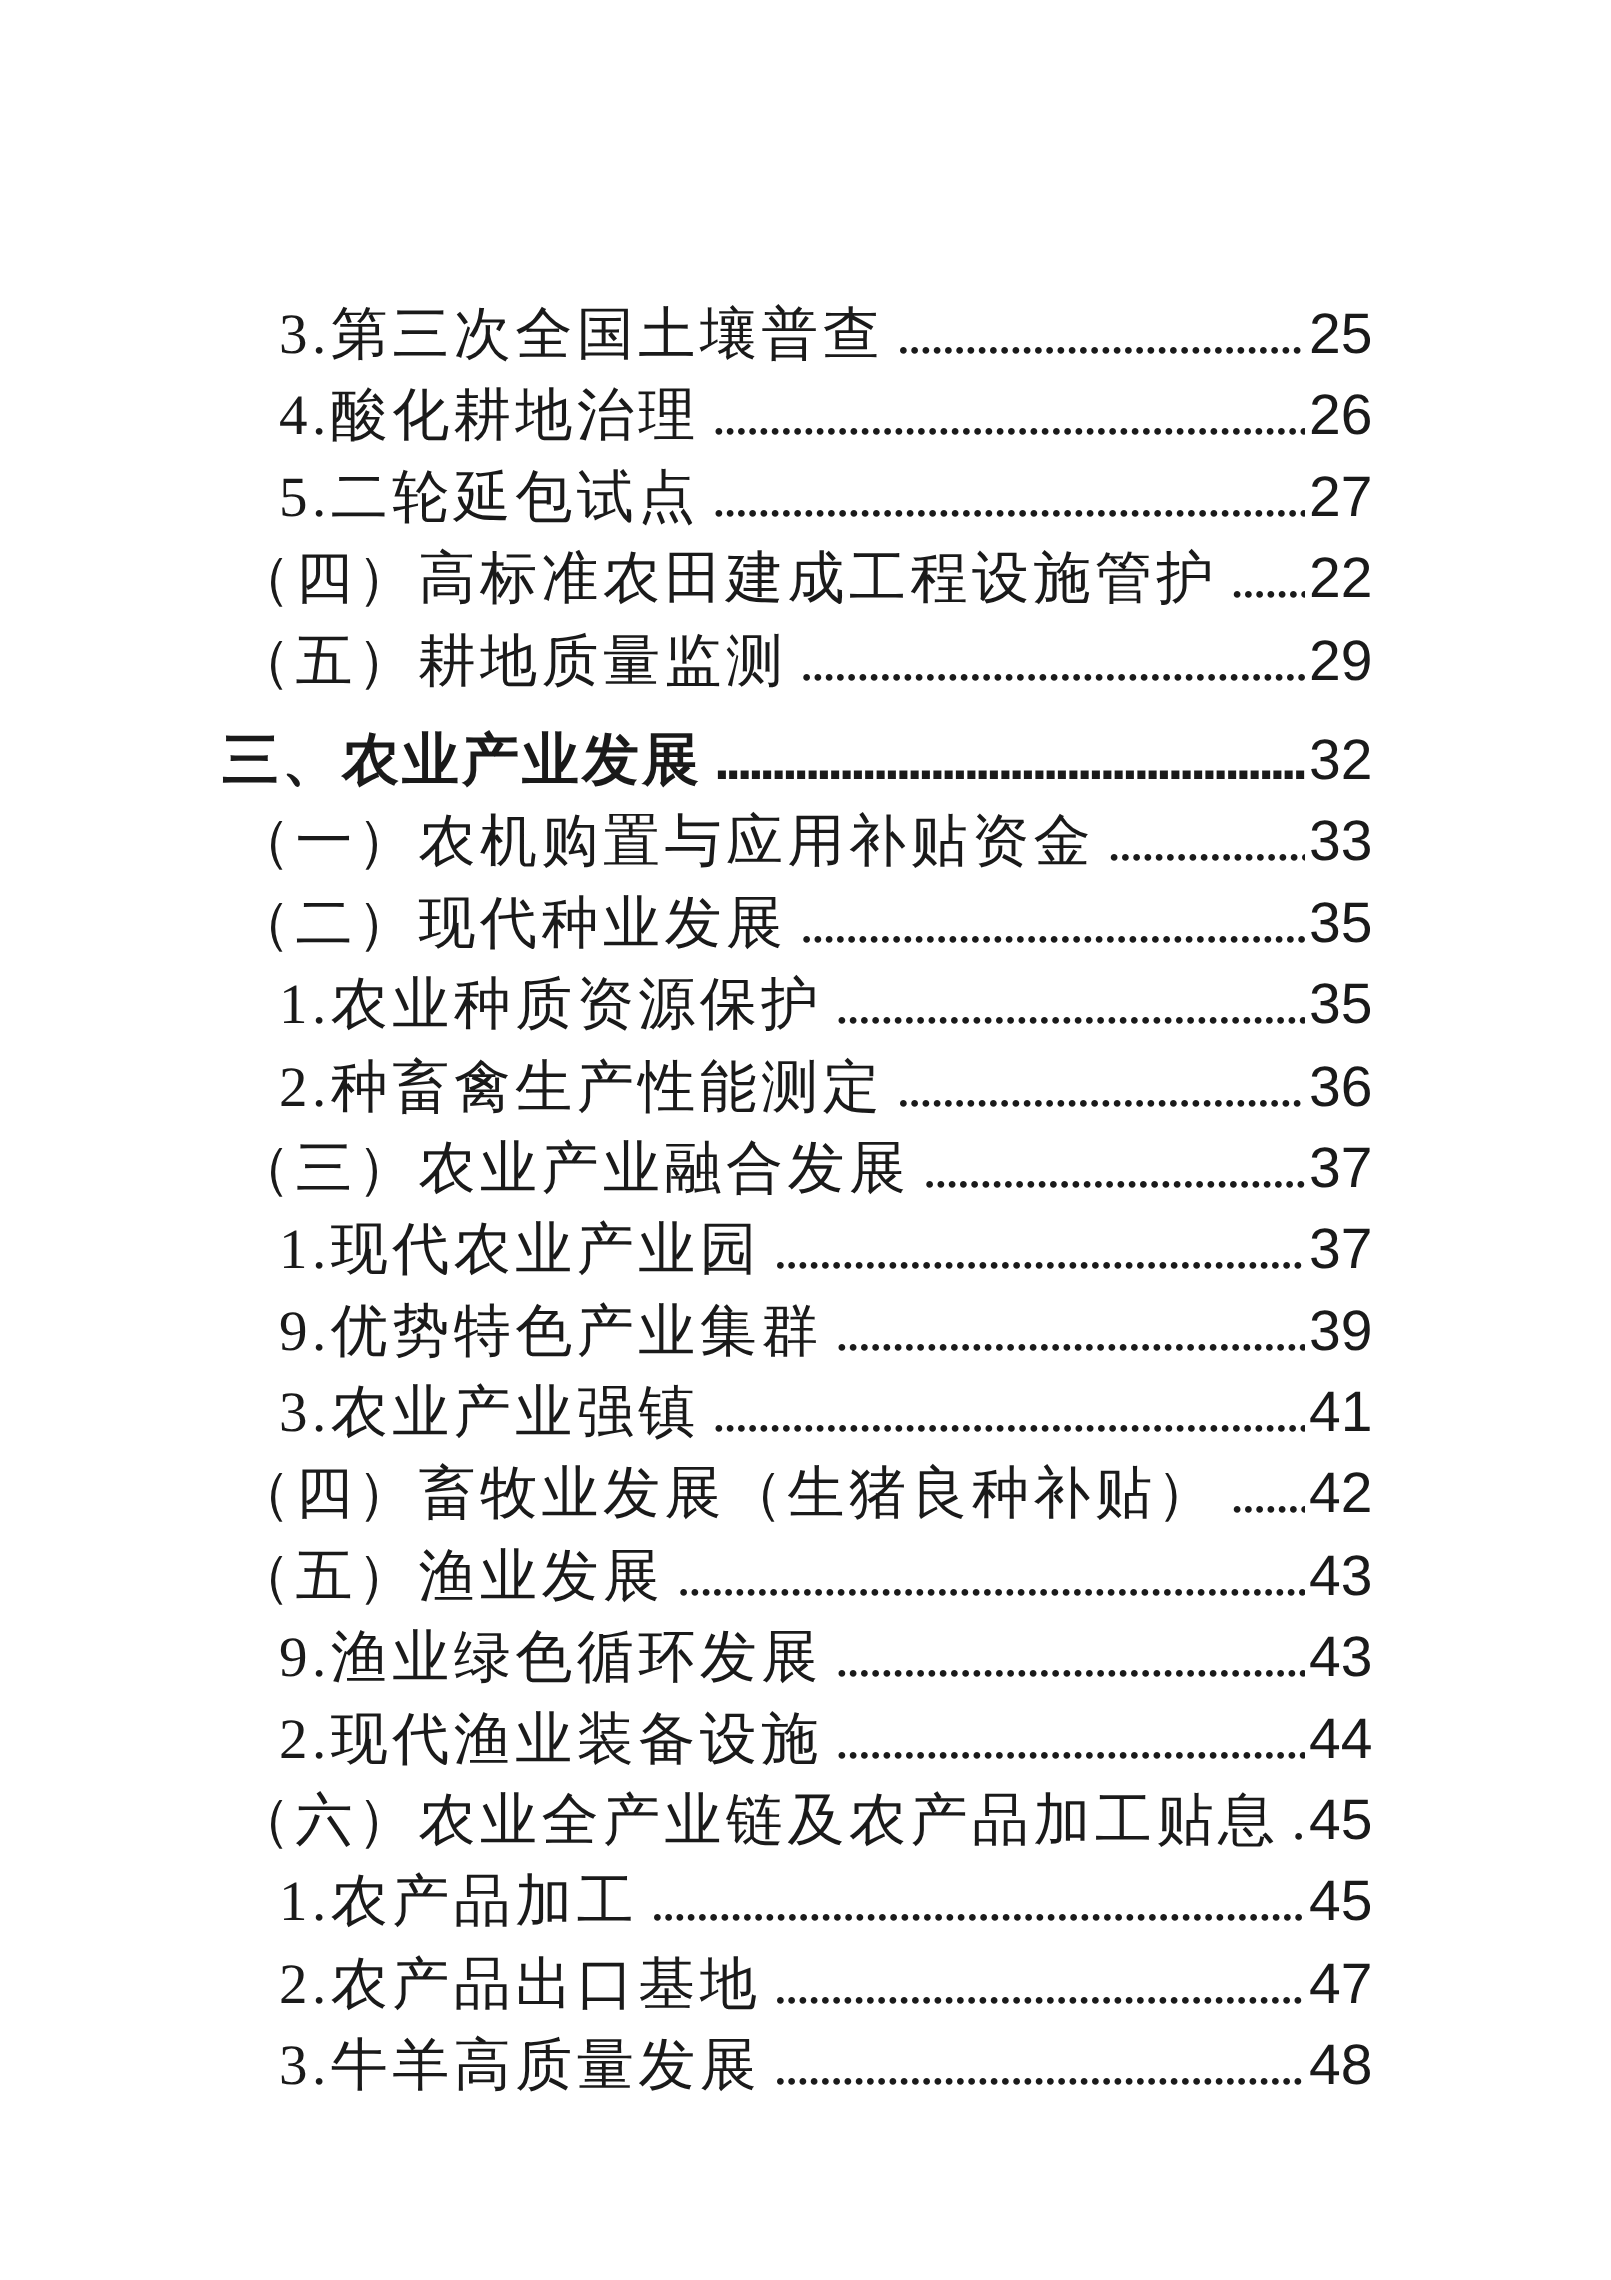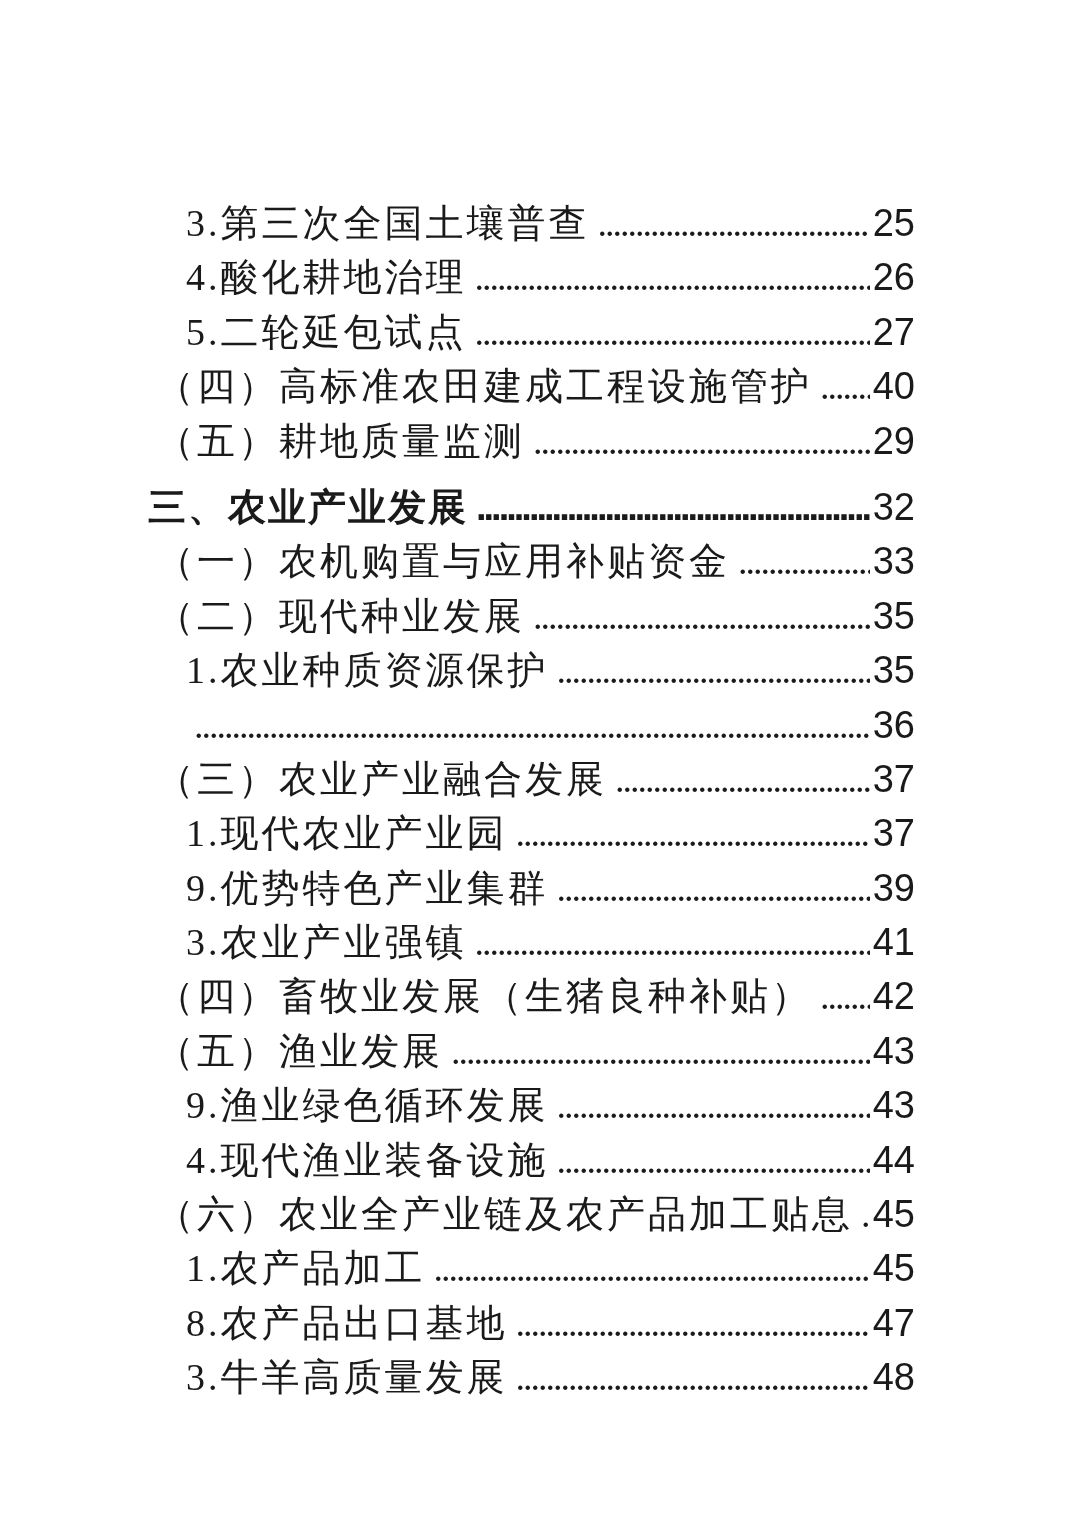--- a/index.html
+++ b/index.html
@@ -81,21 +81,21 @@
         <span class="pagenum">26</span>
       </div>
       <div class="toc-row sub2">
         <span class="toc-label">5.二轮延包试点</span>
         <span class="dots"></span>
         <span class="pagenum">27</span>
       </div>
       <div class="toc-row sub1">
         <span class="toc-label">（四）高标准农田建成工程设施管护</span>
         <span class="dots"></span>
-        <span class="pagenum">40</span>
+        <span class="pagenum">22</span>
       </div>
       <div class="toc-row sub1">
         <span class="toc-label">（五）耕地质量监测</span>
         <span class="dots"></span>
         <span class="pagenum">29</span>
       </div>
       <div class="toc-row section">
         <span class="toc-label">三、农业产业发展</span>
         <span class="dots"></span>
         <span class="pagenum">32</span>
@@ -109,20 +109,21 @@
         <span class="toc-label">（二）现代种业发展</span>
         <span class="dots"></span>
         <span class="pagenum">35</span>
       </div>
       <div class="toc-row sub2">
         <span class="toc-label">1.农业种质资源保护</span>
         <span class="dots"></span>
         <span class="pagenum">35</span>
       </div>
       <div class="toc-row sub2">
+        <span class="toc-label">2.种畜禽生产性能测定</span>
         <span class="dots"></span>
         <span class="pagenum">36</span>
       </div>
       <div class="toc-row sub1">
         <span class="toc-label">（三）农业产业融合发展</span>
         <span class="dots"></span>
         <span class="pagenum">37</span>
       </div>
       <div class="toc-row sub2">
         <span class="toc-label">1.现代农业产业园</span>
@@ -148,36 +149,36 @@
         <span class="toc-label">（五）渔业发展</span>
         <span class="dots"></span>
         <span class="pagenum">43</span>
       </div>
       <div class="toc-row sub2">
         <span class="toc-label">9.渔业绿色循环发展</span>
         <span class="dots"></span>
         <span class="pagenum">43</span>
       </div>
       <div class="toc-row sub2">
-        <span class="toc-label">4.现代渔业装备设施</span>
+        <span class="toc-label">2.现代渔业装备设施</span>
         <span class="dots"></span>
         <span class="pagenum">44</span>
       </div>
       <div class="toc-row sub1">
         <span class="toc-label">（六）农业全产业链及农产品加工贴息</span>
         <span class="dots"></span>
         <span class="pagenum">45</span>
       </div>
       <div class="toc-row sub2">
         <span class="toc-label">1.农产品加工</span>
         <span class="dots"></span>
         <span class="pagenum">45</span>
       </div>
       <div class="toc-row sub2">
-        <span class="toc-label">8.农产品出口基地</span>
+        <span class="toc-label">2.农产品出口基地</span>
         <span class="dots"></span>
         <span class="pagenum">47</span>
       </div>
       <div class="toc-row sub2">
         <span class="toc-label">3.牛羊高质量发展</span>
         <span class="dots"></span>
         <span class="pagenum">48</span>
       </div>
     </div>
 </div>

